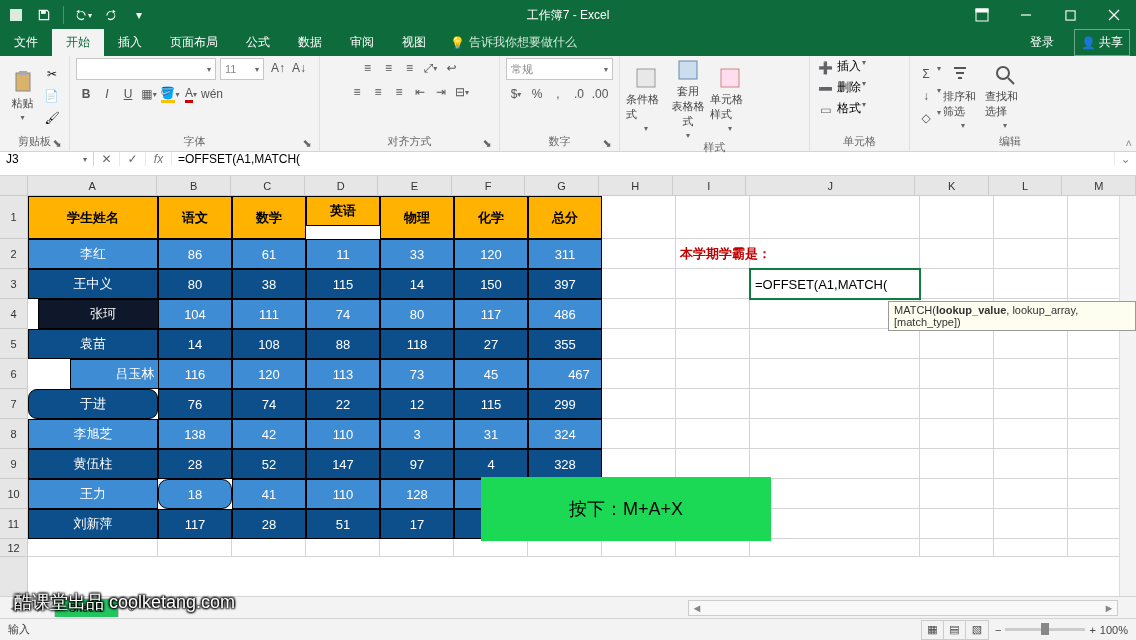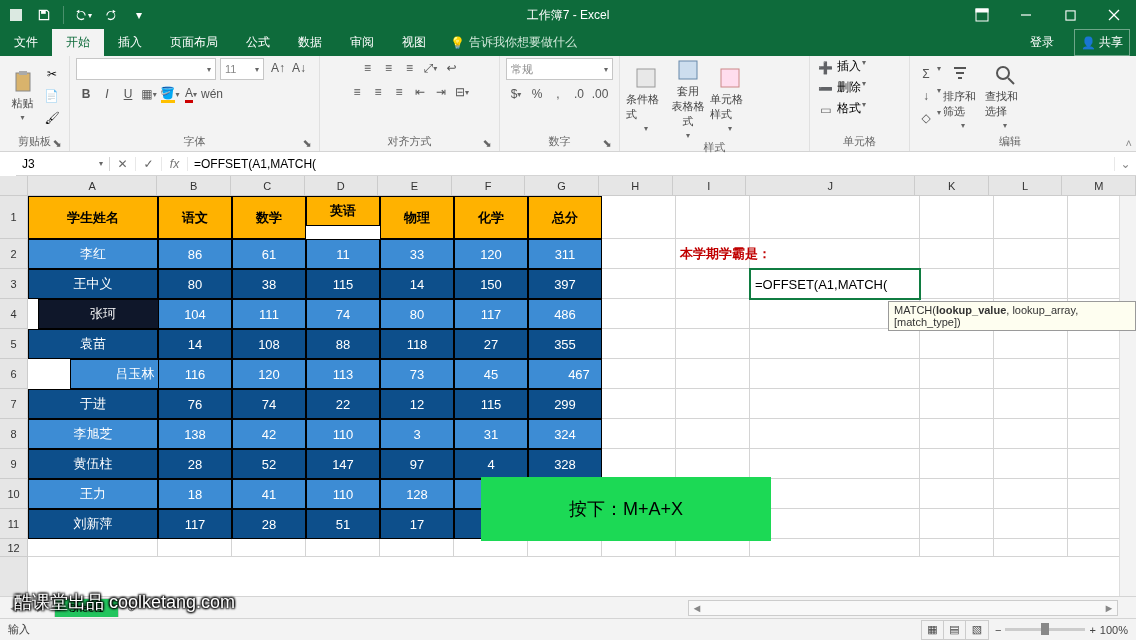--- a/index.html
+++ b/index.html
@@ -34,21 +34,21 @@
 .bigbtn svg { width: 24px; height: 24px; }
 .smallstack { display: flex; flex-direction: column; gap: 2px; }
 .smallbtn { width: 22px; height: 20px; display: flex; align-items: center; justify-content: center; cursor: pointer; }
 .combo { height: 22px; border: 1px solid #c6c6c6; background: #fff; display: flex; align-items: center; padding: 0 4px; font-size: 11px; color: #888; }
 .combo .dd { margin-left: auto; }
 .rowbtns { display: flex; gap: 1px; }
 .rowbtns .rb { width: 20px; height: 20px; display: flex; align-items: center; justify-content: center; cursor: pointer; color: #555; }
 .ddarrow { font-size: 8px; color: #666; }
 
 
-.fbar { height: 24px; border-bottom: 1px solid #d4d4d4; display: flex; align-items: center; background: #fff; margin-left: 16px; }
+.fbar { height: 24px; border-bottom: 1px solid #d4d4d4; display: flex; align-items: flex-start; background: #fff; }
 .namebox { width: 94px; border-right: 1px solid #d4d4d4; display: flex; align-items: center; padding: 0 6px; font-size: 12px; position: relative; }
 .namebox .dd { margin-left: auto; }
 .fbtn { width: 26px; display: flex; align-items: center; justify-content: center; border-right: 1px solid #e8e8e8; cursor: pointer; color: #666; }
 .fbar .fx { font-style: italic; color: #777; }
 .ftext { flex: 1; padding: 0 6px; display: flex; align-items: center; font-size: 12px; }
 .fbar .expand { width: 22px; border-left: 1px solid #e8e8e8; display: flex; align-items: center; justify-content: center; color: #888; }
 
 
 .gridwrap { position: absolute; top: 176px; left: 0; right: 0; bottom: 22px; display: flex; }
 .rownums { width: 28px; background: #e6e6e6; border-right: 1px solid #ccc; }
@@ -437,21 +437,21 @@
         <div class="cell dat" style="position: absolute; left: 352px; top: 133px; width: 74px; height: 30px;">118</div>
         <div class="cell dat" style="position: absolute; left: 426px; top: 133px; width: 74px; height: 30px;">27</div>
         <div class="cell dat" style="position: absolute; left: 500px; top: 133px; width: 74px; height: 30px;">355</div>
         <div class="cell datA" style="background: rgb(61, 140, 212); position: absolute; left: 0px; top: 163px; width: 130px; height: 30px; margin-left: 42px;">吕玉林</div>
         <div class="cell datL" style="position: absolute; left: 130px; top: 163px; width: 74px; height: 30px;">116</div>
         <div class="cell datL" style="position: absolute; left: 204px; top: 163px; width: 74px; height: 30px;">120</div>
         <div class="cell datL" style="position: absolute; left: 278px; top: 163px; width: 74px; height: 30px;">113</div>
         <div class="cell datL" style="position: absolute; left: 352px; top: 163px; width: 74px; height: 30px;">73</div>
         <div class="cell datL" style="position: absolute; left: 426px; top: 163px; width: 74px; height: 30px;">45</div>
         <div class="cell datL" style="position: absolute; left: 500px; top: 163px; width: 74px; height: 30px; padding-left: 28px;">467</div>
-        <div class="cell datA" style="background: rgb(13, 79, 139); position: absolute; left: 0px; top: 193px; width: 130px; height: 30px;">于进</div>
+        <div class="cell datA" style="background: rgb(13, 79, 139); position: absolute; left: 0px; top: 193px; width: 130px; height: 30px; border-radius: 9px;">于进</div>
         <div class="cell dat" style="position: absolute; left: 130px; top: 193px; width: 74px; height: 30px;">76</div>
         <div class="cell dat" style="position: absolute; left: 204px; top: 193px; width: 74px; height: 30px;">74</div>
         <div class="cell dat" style="position: absolute; left: 278px; top: 193px; width: 74px; height: 30px;">22</div>
         <div class="cell dat" style="position: absolute; left: 352px; top: 193px; width: 74px; height: 30px;">12</div>
         <div class="cell dat" style="position: absolute; left: 426px; top: 193px; width: 74px; height: 30px;">115</div>
         <div class="cell dat" style="position: absolute; left: 500px; top: 193px; width: 74px; height: 30px;">299</div>
         <div class="cell datA" style="background: rgb(61, 140, 212); position: absolute; left: 0px; top: 223px; width: 130px; height: 30px;">李旭芝</div>
         <div class="cell datL" style="position: absolute; left: 130px; top: 223px; width: 74px; height: 30px;">138</div>
         <div class="cell datL" style="position: absolute; left: 204px; top: 223px; width: 74px; height: 30px;">42</div>
         <div class="cell datL" style="position: absolute; left: 278px; top: 223px; width: 74px; height: 30px;">110</div>
@@ -459,21 +459,21 @@
         <div class="cell datL" style="position: absolute; left: 426px; top: 223px; width: 74px; height: 30px;">31</div>
         <div class="cell datL" style="position: absolute; left: 500px; top: 223px; width: 74px; height: 30px;">324</div>
         <div class="cell datA" style="background: rgb(13, 79, 139); position: absolute; left: 0px; top: 253px; width: 130px; height: 30px;">黄伍柱</div>
         <div class="cell dat" style="position: absolute; left: 130px; top: 253px; width: 74px; height: 30px;">28</div>
         <div class="cell dat" style="position: absolute; left: 204px; top: 253px; width: 74px; height: 30px;">52</div>
         <div class="cell dat" style="position: absolute; left: 278px; top: 253px; width: 74px; height: 30px;">147</div>
         <div class="cell dat" style="position: absolute; left: 352px; top: 253px; width: 74px; height: 30px;">97</div>
         <div class="cell dat" style="position: absolute; left: 426px; top: 253px; width: 74px; height: 30px;">4</div>
         <div class="cell dat" style="position: absolute; left: 500px; top: 253px; width: 74px; height: 30px;">328</div>
         <div class="cell datA" style="background: rgb(61, 140, 212); position: absolute; left: 0px; top: 283px; width: 130px; height: 30px;">王力</div>
-        <div class="cell datL" style="position: absolute; left: 130px; top: 283px; width: 74px; height: 30px;">18</div>
+        <div class="cell datL" style="position: absolute; left: 130px; top: 283px; width: 74px; height: 30px; border-radius: 10px;">18</div>
         <div class="cell datL" style="position: absolute; left: 204px; top: 283px; width: 74px; height: 30px;">41</div>
         <div class="cell datL" style="position: absolute; left: 278px; top: 283px; width: 74px; height: 30px;">110</div>
         <div class="cell datL" style="position: absolute; left: 352px; top: 283px; width: 74px; height: 30px;">128</div>
         <div class="cell datL" style="position: absolute; left: 426px; top: 283px; width: 74px; height: 30px;">77</div>
         <div class="cell datL" style="position: absolute; left: 500px; top: 283px; width: 74px; height: 30px;">374</div>
         <div class="cell datA" style="background: rgb(13, 79, 139); position: absolute; left: 0px; top: 313px; width: 130px; height: 30px;">刘新萍</div>
         <div class="cell dat" style="position: absolute; left: 130px; top: 313px; width: 74px; height: 30px;">117</div>
         <div class="cell dat" style="position: absolute; left: 204px; top: 313px; width: 74px; height: 30px;">28</div>
         <div class="cell dat" style="position: absolute; left: 278px; top: 313px; width: 74px; height: 30px;">51</div>
         <div class="cell dat" style="position: absolute; left: 352px; top: 313px; width: 74px; height: 30px;">17</div>

